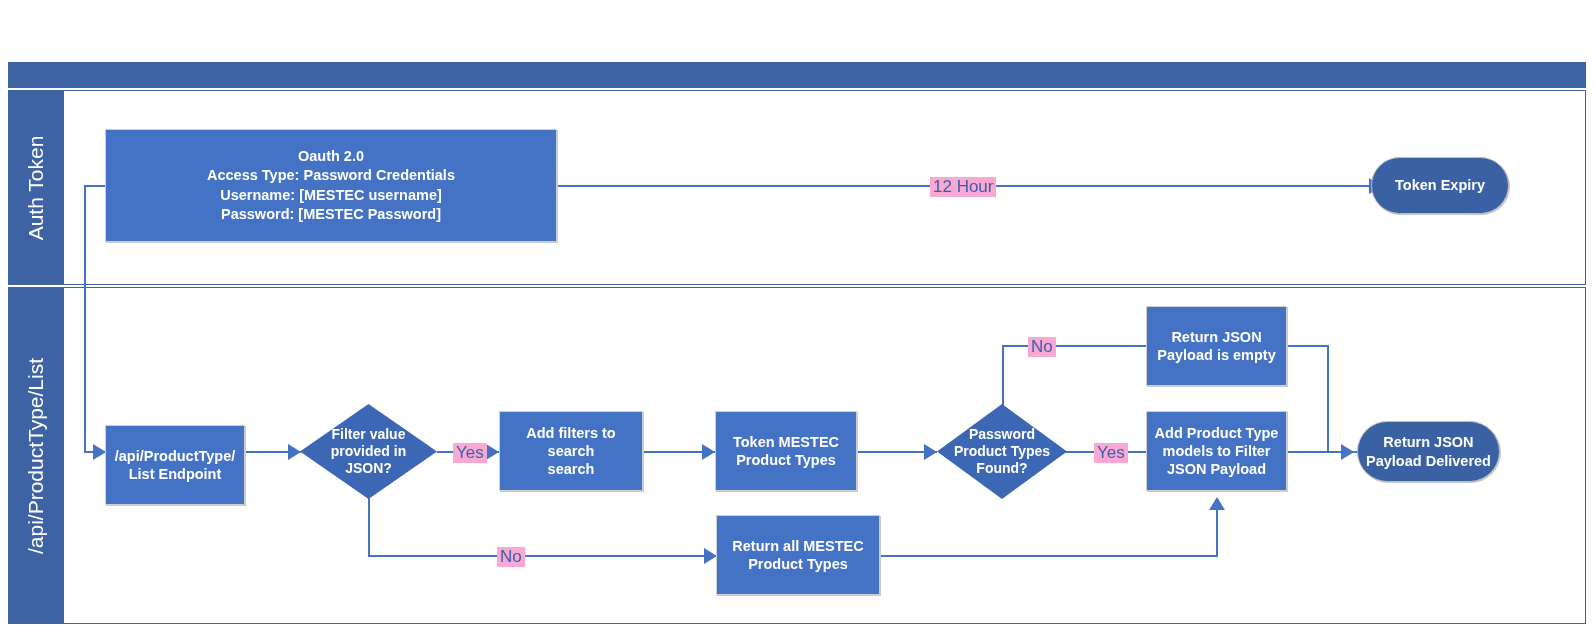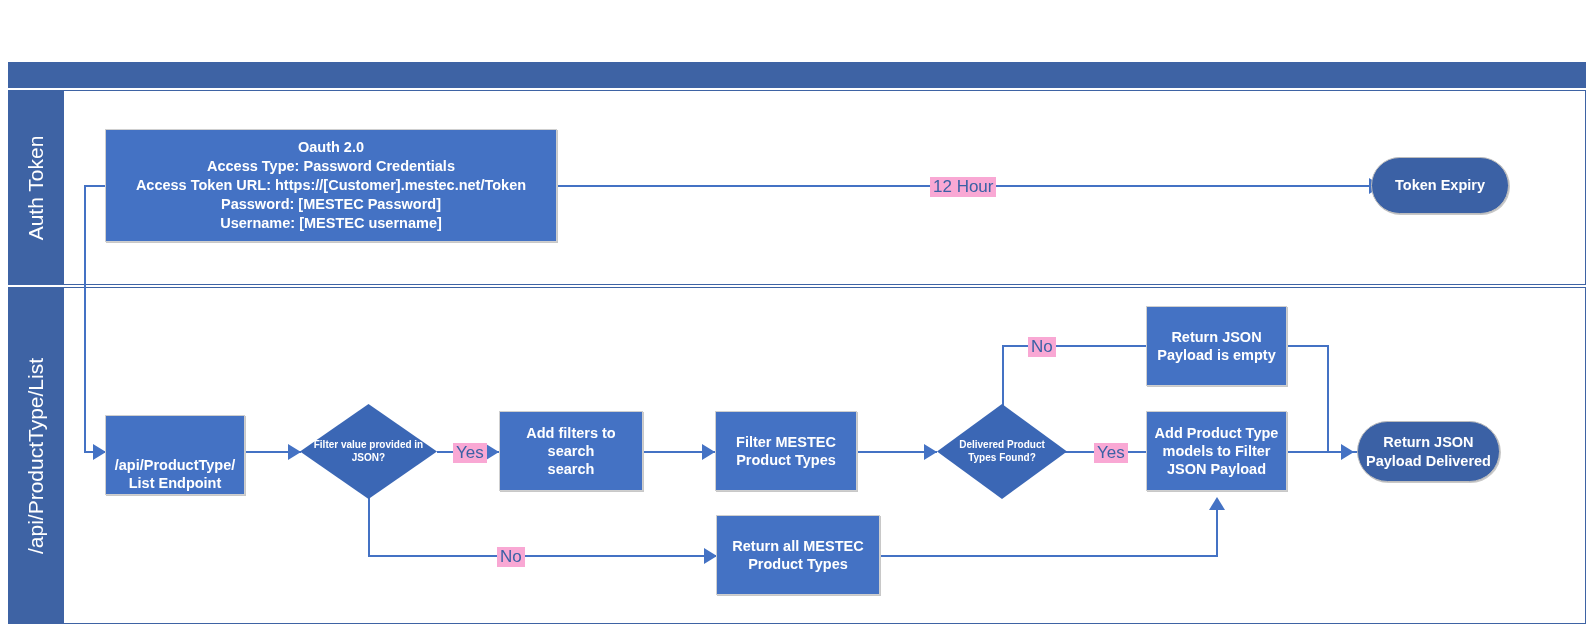--- a/index.html
+++ b/index.html
@@ -28,21 +28,21 @@
         border:1px solid #cfcfcf;color:#fff;font-weight:bold;font-size:14.5px;
         display:flex;align-items:center;justify-content:center;text-align:center;line-height:1.25;
         padding:2px 6px;box-shadow:1px 1px 0 #c8c8c8;}
   .node.pill{border-radius:999px;background:#3B61A5;border:1px solid #bdbdbd;}
   .node.oauth{font-size:14.5px;line-height:1.32;padding:14px 8px;}
   .node .ml{display:block;}
 
   .diamond{position:absolute;display:flex;align-items:center;justify-content:center;}
   .diamond .dshape{position:absolute;inset:0;background:#3B67B5;
         clip-path:polygon(50% 0,100% 50%,50% 100%,0 50%);}
-  .diamond .dtxt{position:relative;color:#fff;font-weight:bold;font-size:10px;
+  .diamond .dtxt{position:relative;color:#fff;font-weight:bold;font-size:14px;
         text-align:center;line-height:1.22;width:84%;}
 
   
   .ln{position:absolute;background:#4472C4;}
   .lnh{height:2px;}
   .lnv{width:2px;}
   .arrow{position:absolute;width:0;height:0;}
   .arrow.r{border-left:13px solid #4472C4;border-top:8px solid transparent;border-bottom:8px solid transparent;}
   .arrow.u{border-bottom:13px solid #4472C4;border-left:8px solid transparent;border-right:8px solid transparent;}
   .elbl{position:absolute;color:#3B61A5;font-size:17px;background:#f9a8d4;padding:0 3px;white-space:nowrap;}
@@ -75,23 +75,22 @@
 
   <div class="ln lnh" style="left:84px;top:185px;width:21px;"></div>
   <div class="ln lnv" style="left:84px;top:185px;height:267px;"></div>
   <div class="ln lnh" style="left:84px;top:451px;width:24px;"></div>
   <div class="arrow r" style="left:93px;top:444px;"></div>
 
   <div class="node oauth" style="left:105px;top:129px;width:452px;height:113px;">
     <div>
       <span class="ml">Oauth 2.0</span>
       <span class="ml">Access Type: Password Credentials</span>
-      <span class="ml">Access Token URL: https://[Customer].mestec.net/Token</span>
+      <span class="ml">Username: [MESTEC username]</span>
       <span class="ml">Password: [MESTEC Password]</span>
-      <span class="ml">Username: [MESTEC username]</span>
     </div>
   </div>
 
   <div class="node pill" style="left:1371px;top:157px;width:138px;height:57px;text-align:center;">
     <div>
         <span class="ml">Token Expiry</span>
       </div>
   </div>
 
   <div class="ln lnh" style="left:245px;top:451px;width:56px;"></div>
@@ -124,21 +123,21 @@
   <div class="ln lnh" style="left:1287px;top:345px;width:42px;"></div>
   <div class="ln lnv" style="left:1327px;top:345px;height:107px;"></div>
 
   <div class="ln lnh" style="left:1287px;top:451px;width:96px;"></div>
   <div class="arrow r" style="left:1341px;top:444px;"></div>
 
   <div class="ln lnh" style="left:857px;top:555px;width:361px;"></div>
   <div class="ln lnv" style="left:1216px;top:510px;height:46px;"></div>
   <div class="arrow u" style="left:1209px;top:497px;"></div>
 
-  <div class="node" style="left:105px;top:415px;width:140px;height:80px;align-items:flex-end;">
+  <div class="node" style="left:105px;top:425px;width:140px;height:80px;">
     <div>
       <span class="ml">/api/ProductType/</span>
       <span class="ml">List Endpoint</span>
     </div>
   </div>
 
   <div class="diamond" style="left:300px;top:404px;width:137px;height:95px;">
     <div class="dshape"></div>
     <div class="dtxt">
       <span class="ml">Filter value</span>
@@ -149,29 +148,29 @@
 
   <div class="node" style="left:499px;top:411px;width:144px;height:80px;">
     <div>
       <span class="ml">Add filters to search</span>
       <span class="ml">search</span>
     </div>
   </div>
 
   <div class="node" style="left:715px;top:411px;width:142px;height:80px;">
     <div>
-      <span class="ml">Filter MESTEC</span>
+      <span class="ml">Token MESTEC</span>
       <span class="ml">Product Types</span>
     </div>
   </div>
 
   <div class="diamond" style="left:937px;top:404px;width:130px;height:95px;">
     <div class="dshape"></div>
     <div class="dtxt">
-      <span class="ml">Delivered</span>
+      <span class="ml">Password</span>
       <span class="ml">Product Types</span>
       <span class="ml">Found?</span>
     </div>
   </div>
 
   <div class="node" style="left:1146px;top:306px;width:141px;height:80px;">
     <div>
       <span class="ml">Return JSON</span>
       <span class="ml">Payload is empty</span>
     </div>

